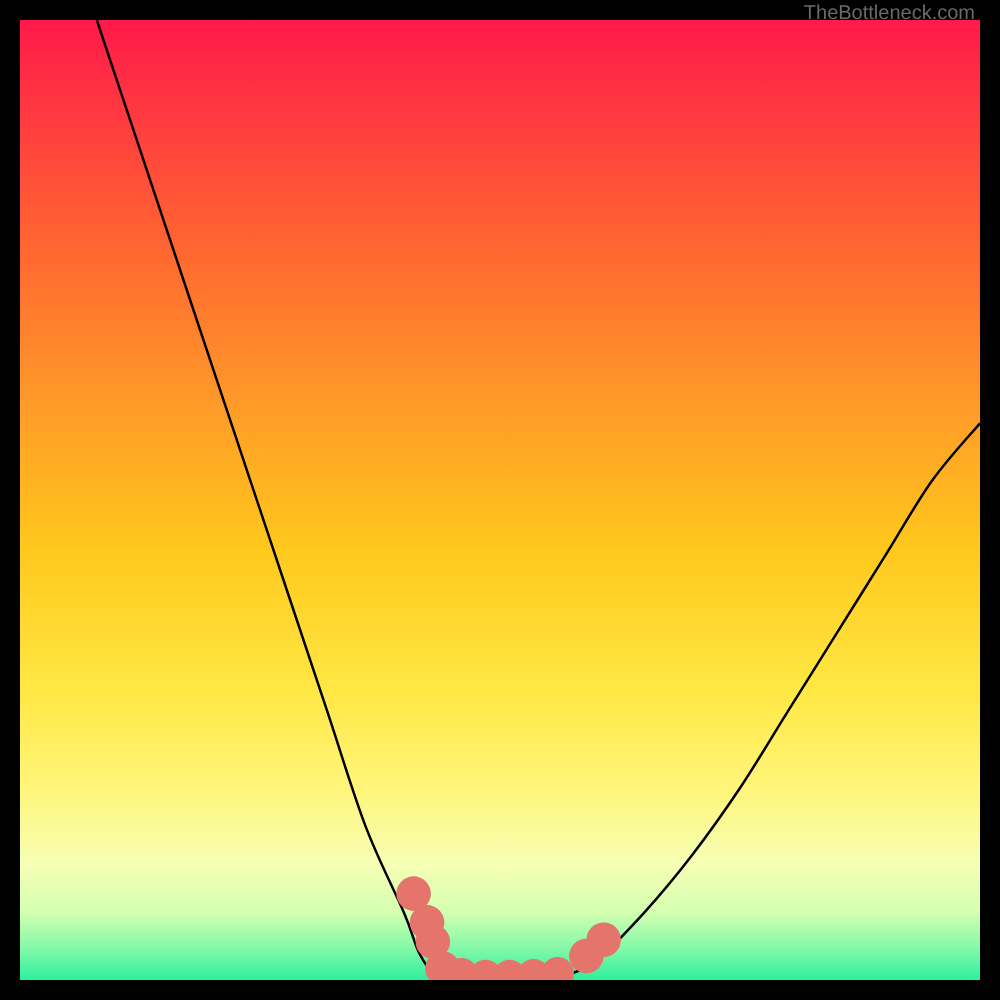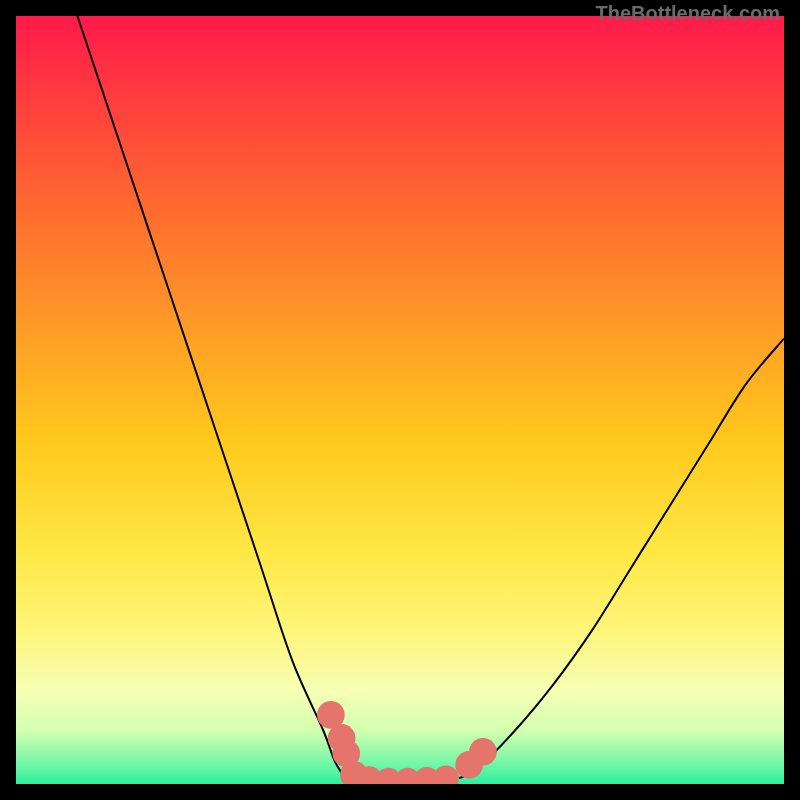--- a/index.html
+++ b/index.html
@@ -33,22 +33,22 @@
   .curve {
     position: absolute;
     inset: 0;
     pointer-events: none;
   }
   .watermark {
     position: absolute;
     top: 2px;
     right: 20px;
     color: #6a6a6a;
-    font-size: 20px;
-    font-weight: 700;
+    font-size: 16px;
+    font-weight: 400;
     text-align: right;
     user-select: none;
   }
 </style>
 </head>
 <body>
 
 <div class="frame">
   <div class="plot">
     <svg class="gradient" viewBox="0 0 100 100" preserveAspectRatio="none">

